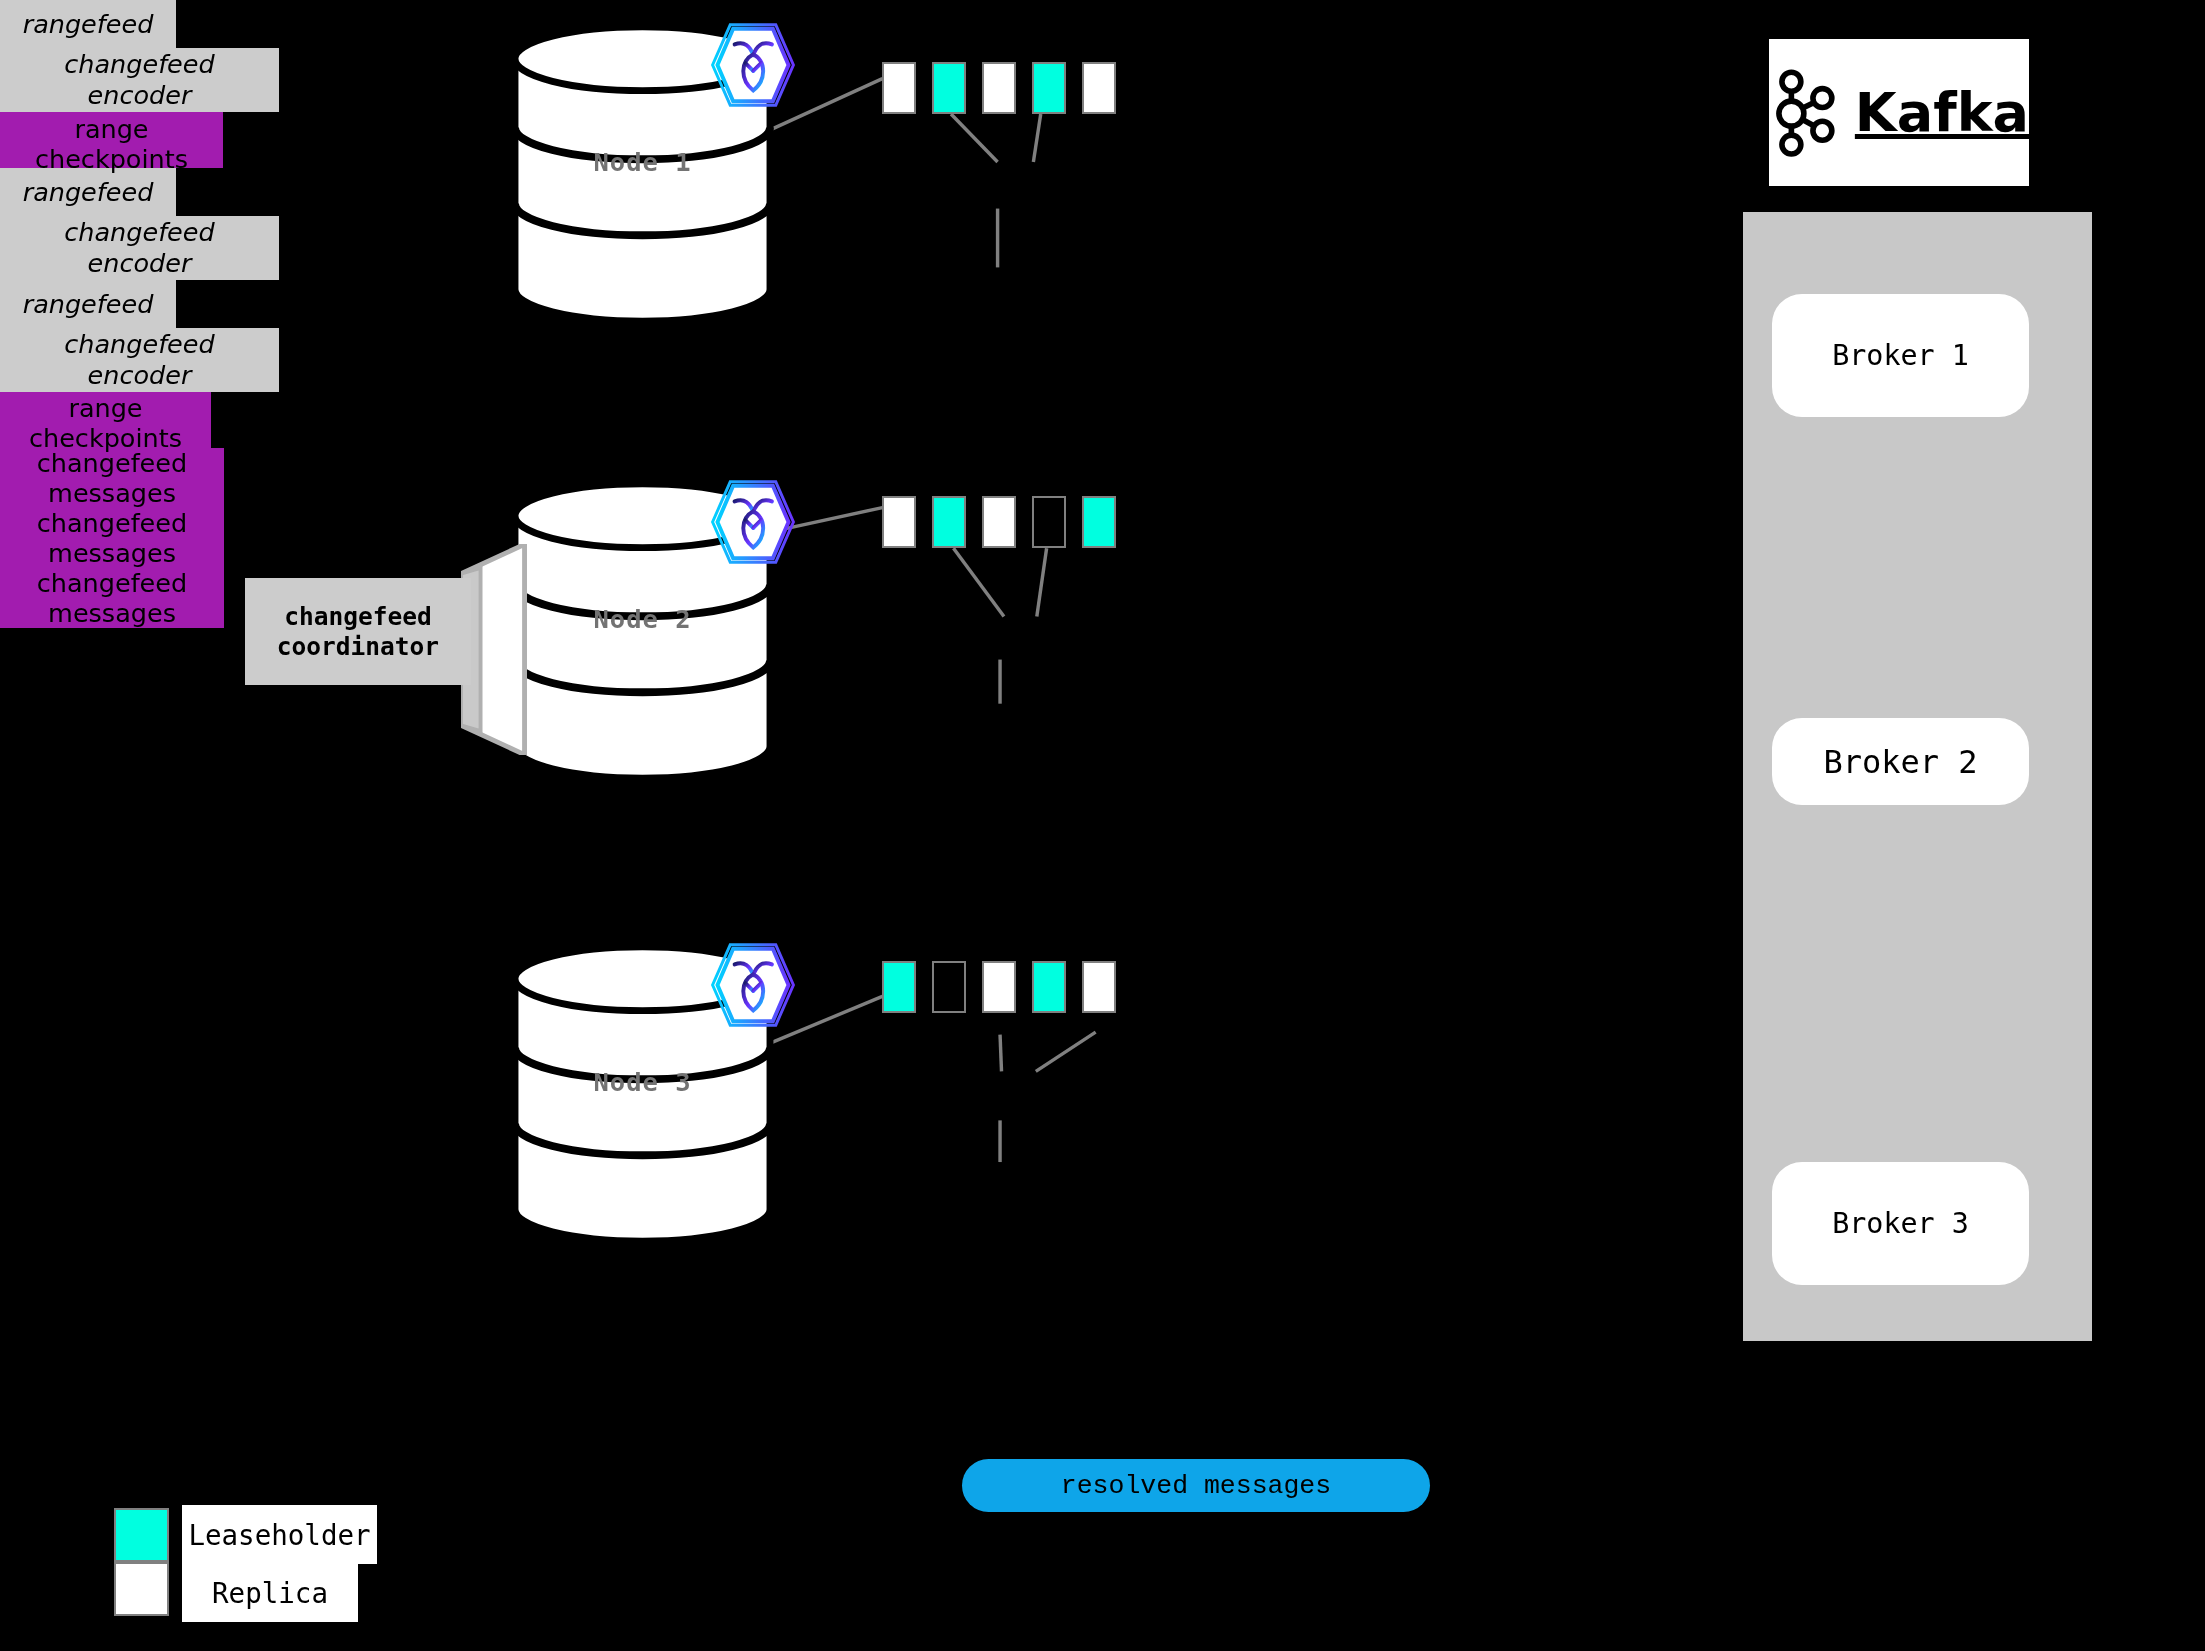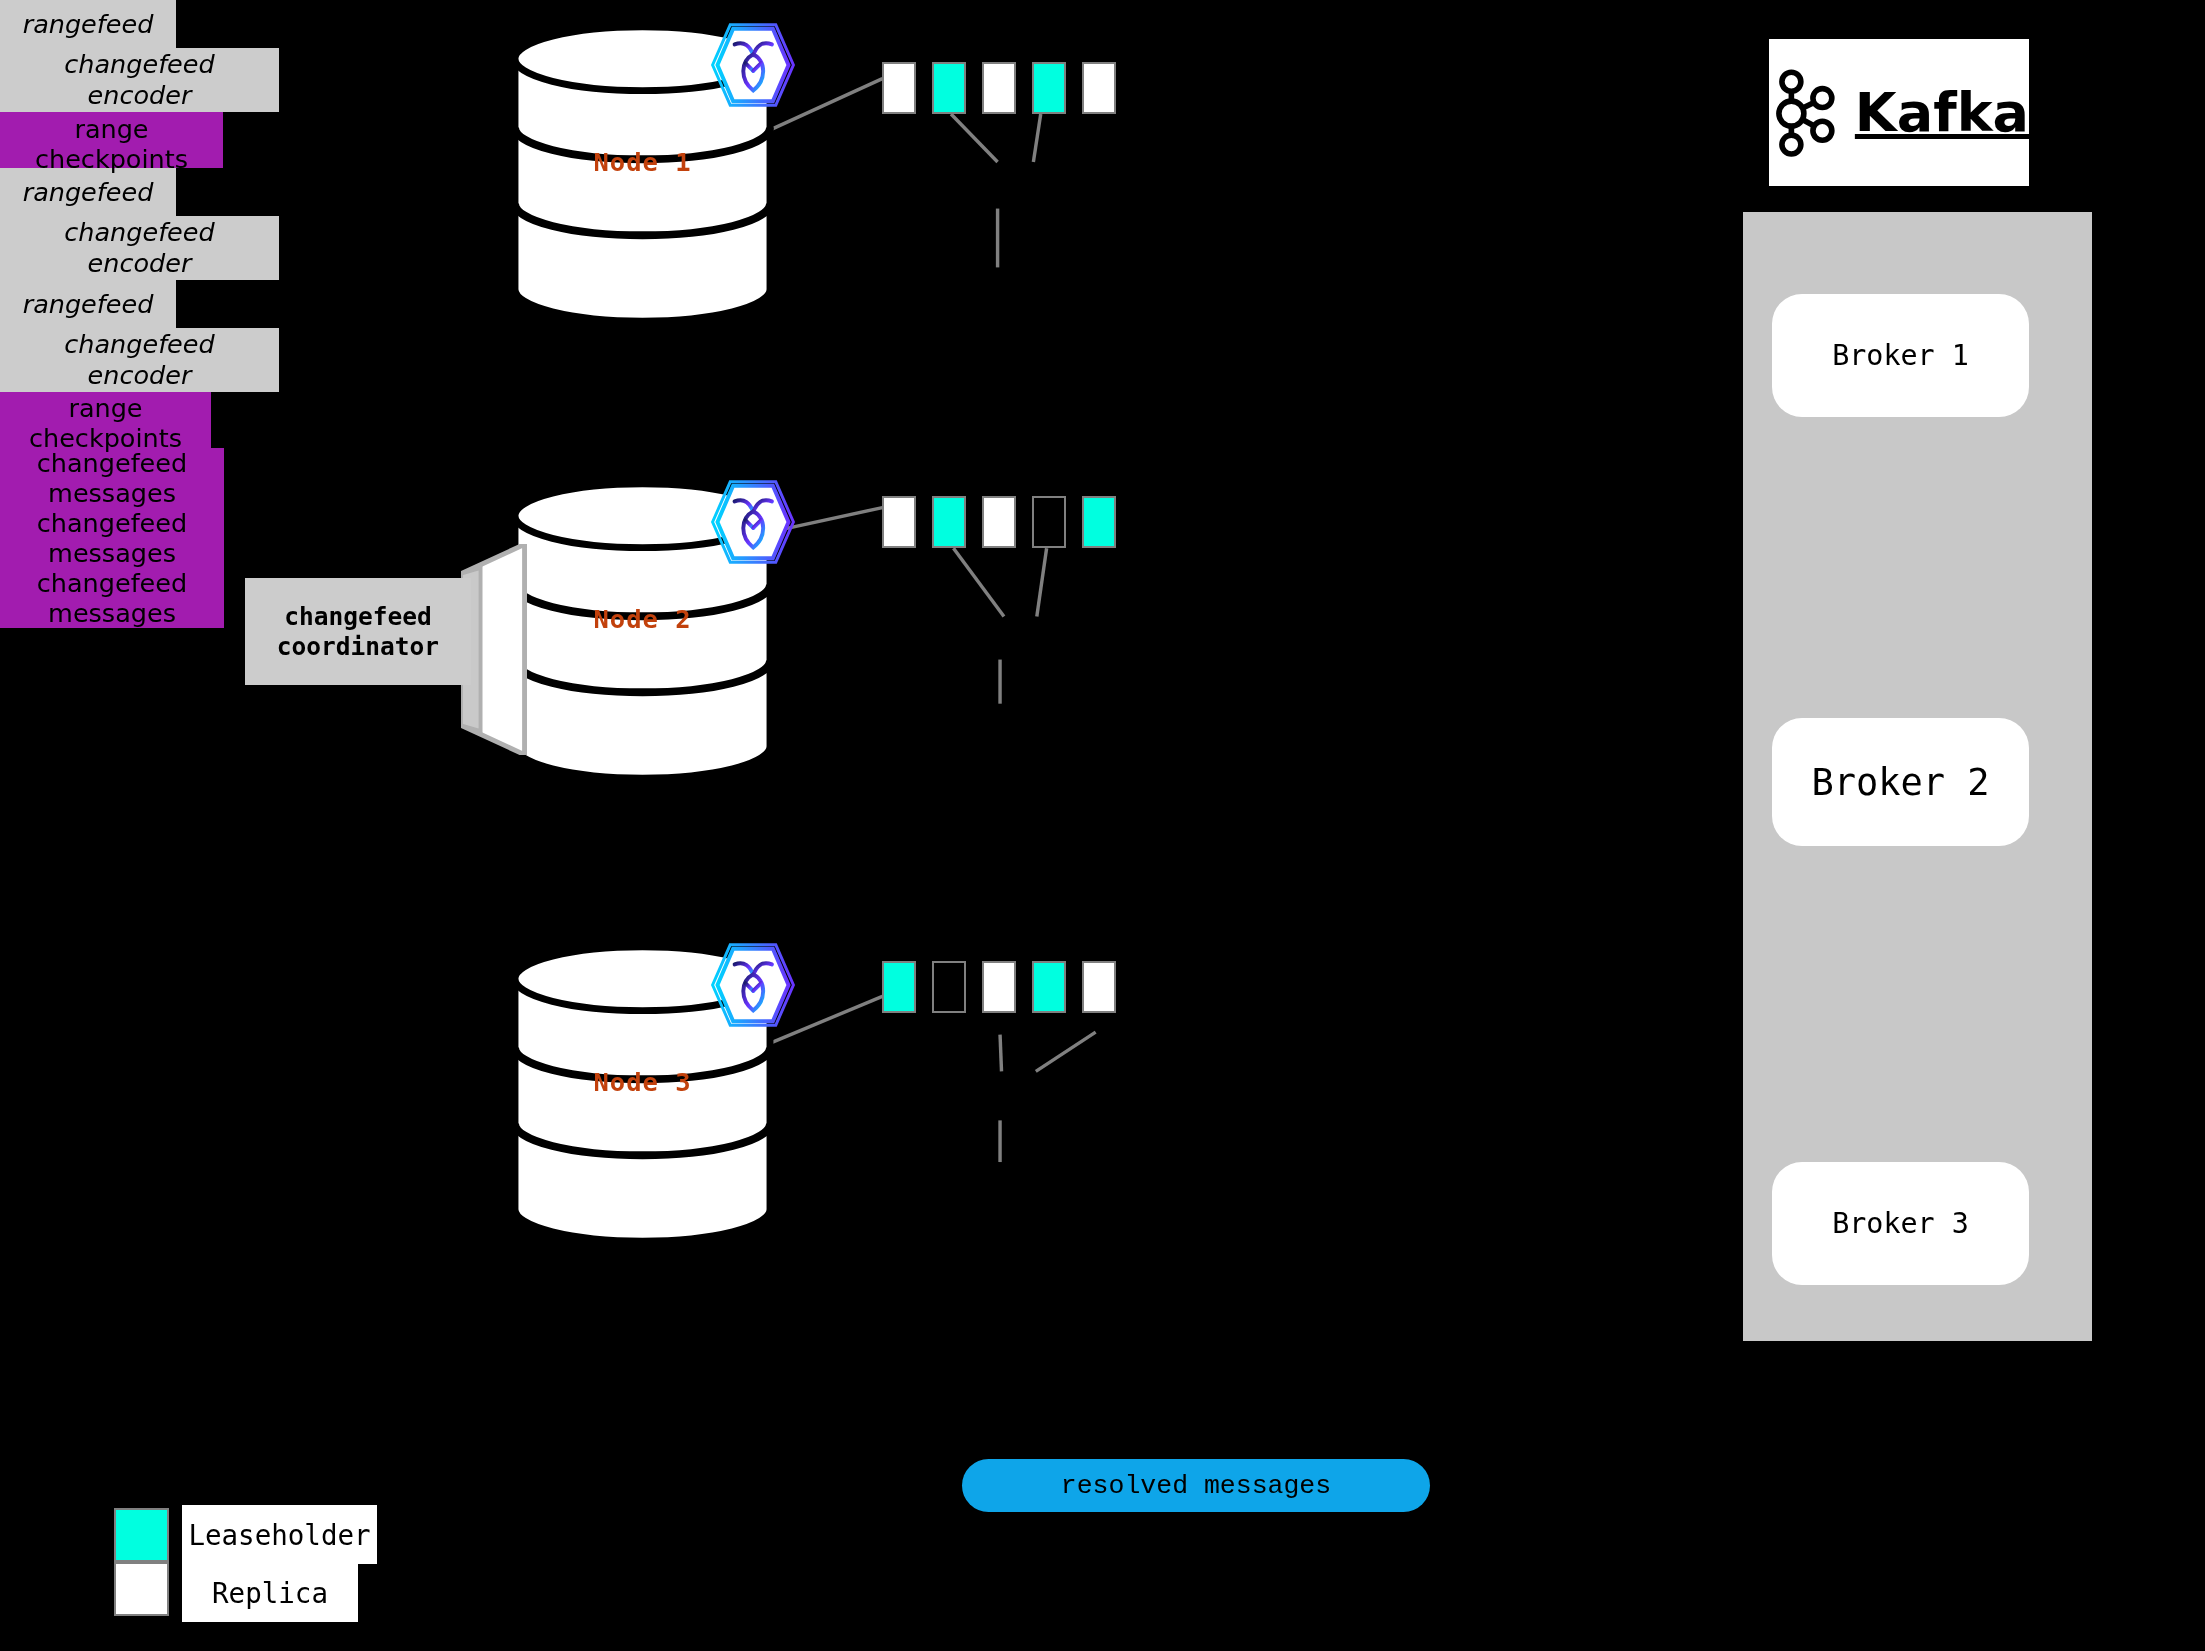--- a/index.html
+++ b/index.html
@@ -30,21 +30,21 @@
     font-family:"DejaVu Sans", sans-serif;
     font-style:italic;
   }
 
   
   .cyl{position:absolute;}
   .cyl svg{display:block;}
   .nodelabel{
     position:absolute;
     font-family:"DejaVu Sans Mono","Liberation Mono",monospace;
-    font-weight:bold;color:#c2410c;
+    font-weight:bold;color:#737373;
     letter-spacing:1px;
     text-align:center;width:100%;
   }
 
   
   .range{
     position:absolute;box-sizing:border-box;
     border:2.9px solid #808080;
   }
   .range.lease{background:#00ffe0;}
@@ -315,21 +315,21 @@
         <circle cx="52" cy="182" r="22"></circle>
         <circle cx="124" cy="74" r="22"></circle>
         <circle cx="124" cy="150" r="22"></circle>
       </g>
     </svg>
     <span class="kafka-word" style="font-size:54px;margin-left:12.7px;">Kafka</span>
   </div>
 
   <div class="broker-panel" style="left:1743px;top:212px;width:317px;height:1129px;padding-left:32px;">
     <div class="broker" style="left:29px;top:82px;width:257px;height:123px;font-size:28.4px;">Broker 1</div>
-    <div class="broker" style="left:29px;top:506px;width:257px;height:128px;font-size:37px;">Broker 2</div>
+    <div class="broker" style="left:29px;top:506px;width:257px;height:87px;font-size:32px;">Broker 2</div>
     <div class="broker" style="left:29px;top:950px;width:257px;height:123px;font-size:28.4px;">Broker 3</div>
   </div>
 
   <div>
     <div class="legend-swatch" style="left:114px;top:1508px;width:55px;height:54px;background:#00ffe0;"></div>
     <div class="legend-label" style="left:182px;top:1505px;width:195px;height:59px;font-size:27.5px;">Leaseholder</div>
 
     <div class="legend-swatch" style="left:114px;top:1562px;width:55px;height:54px;background:#ffffff;"></div>
     <div class="legend-label" style="left:182px;top:1564px;width:176px;height:58px;font-size:27.5px;">Replica</div>
   </div>

